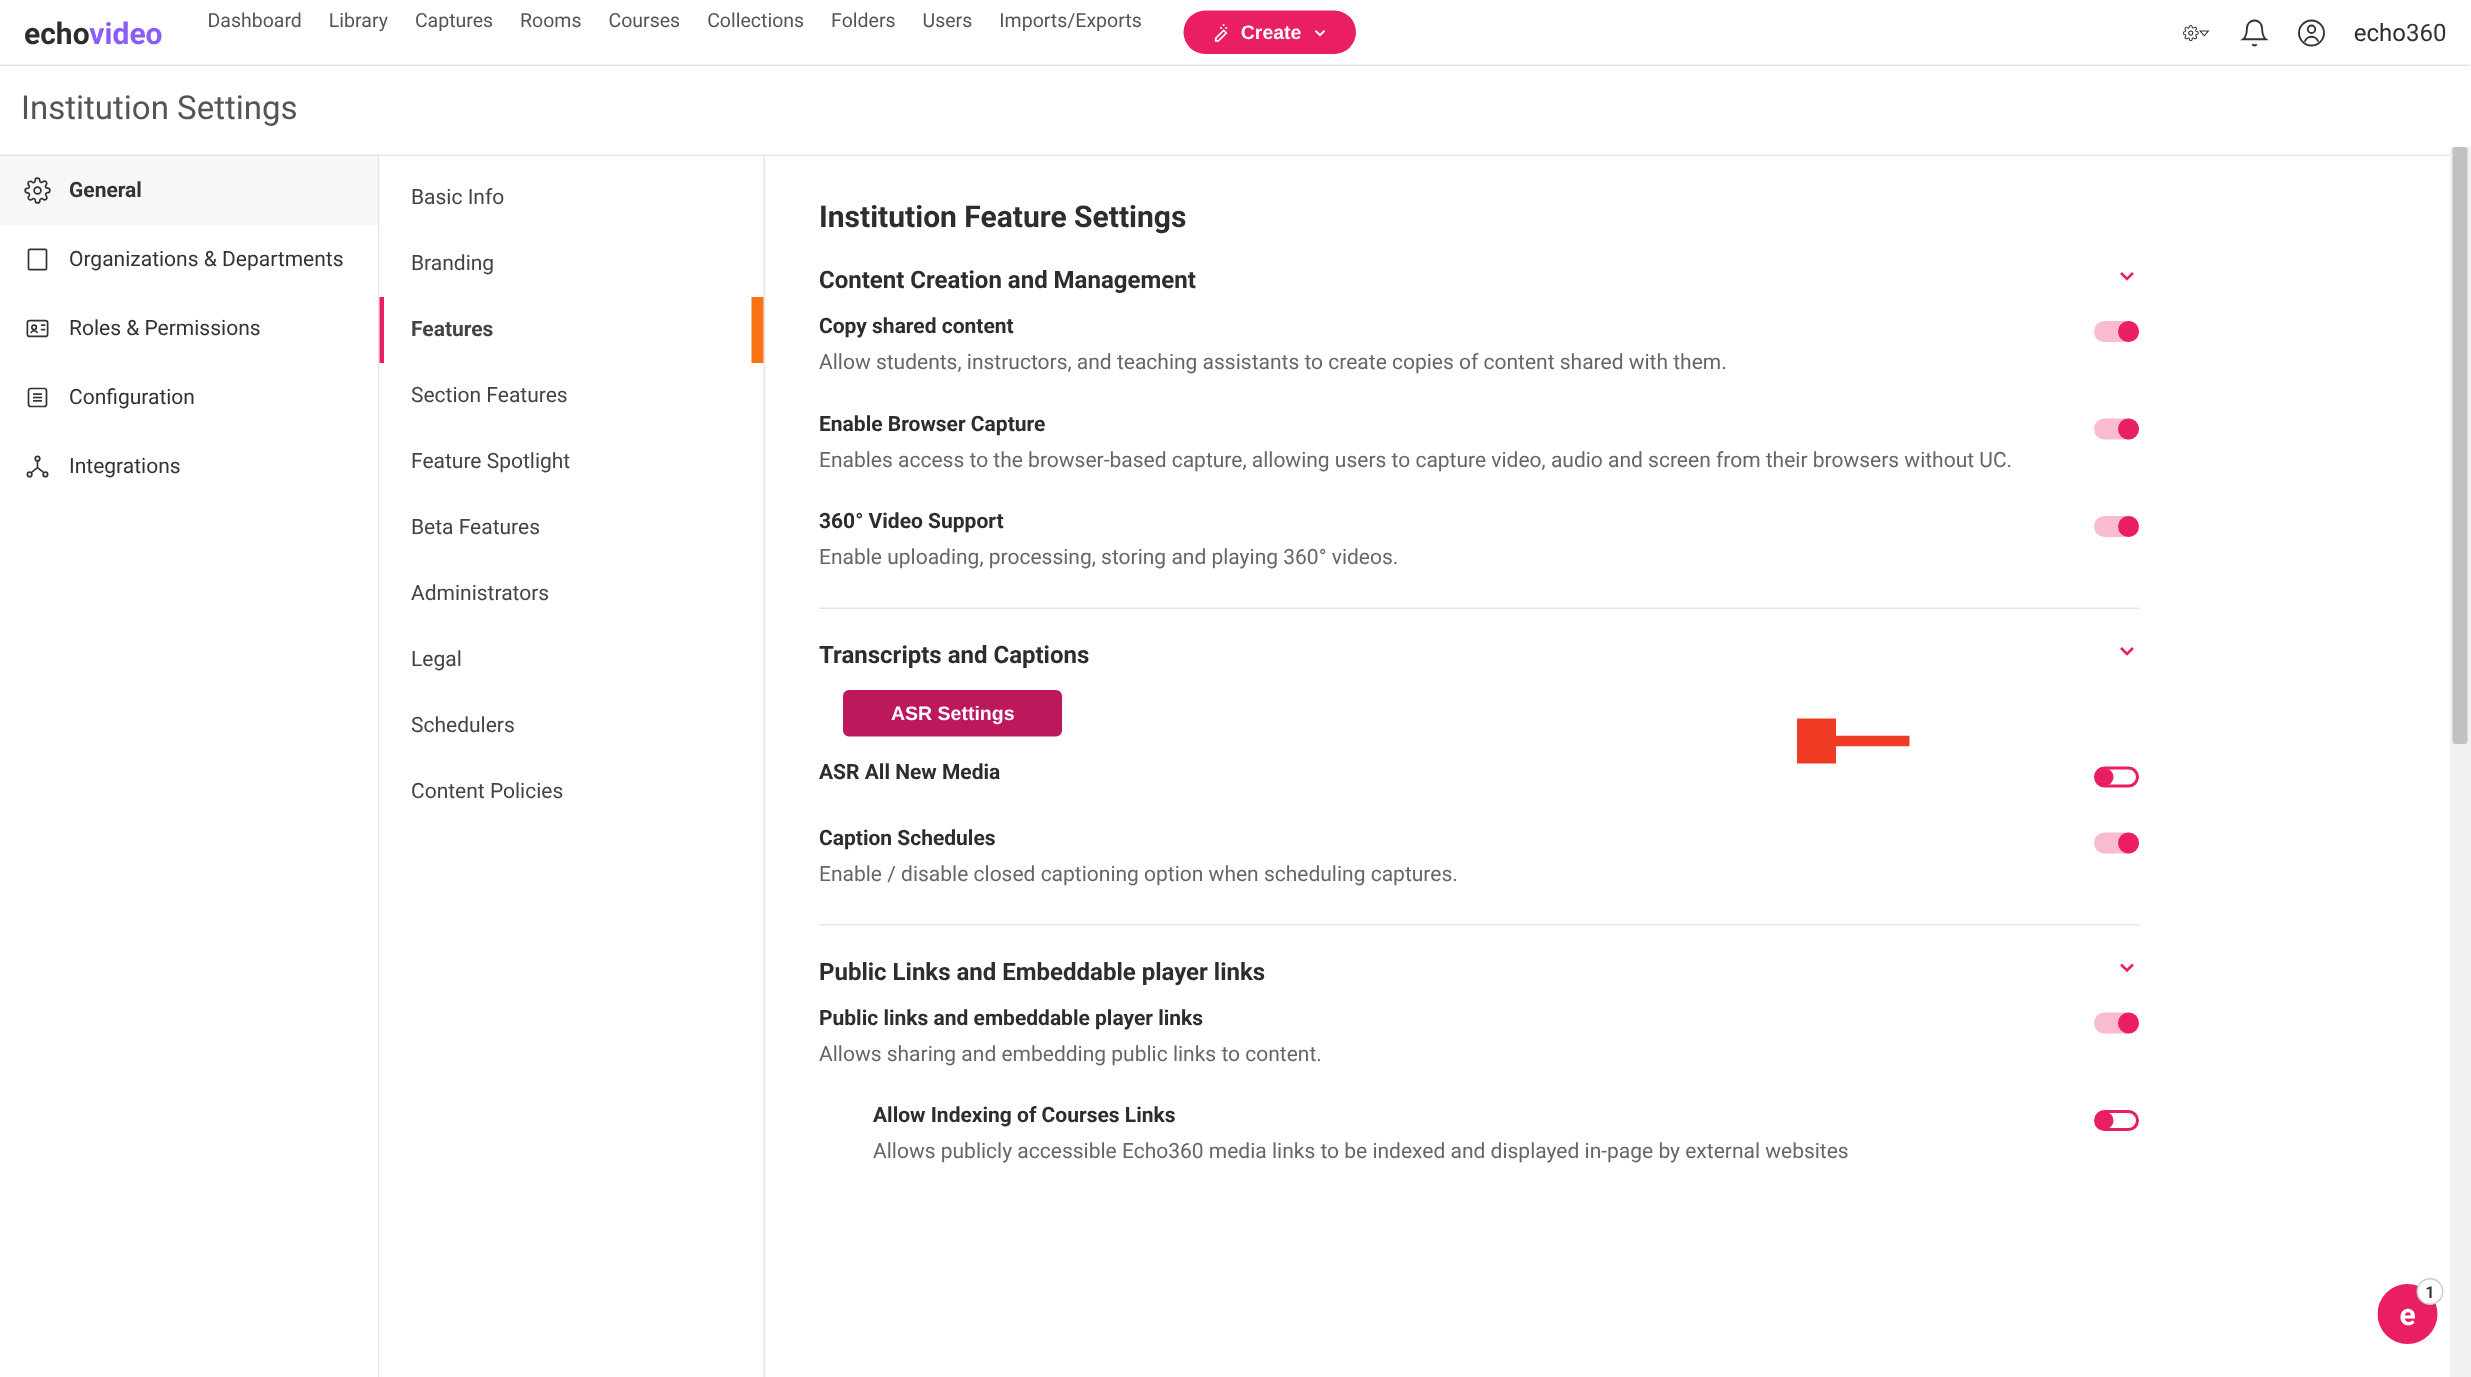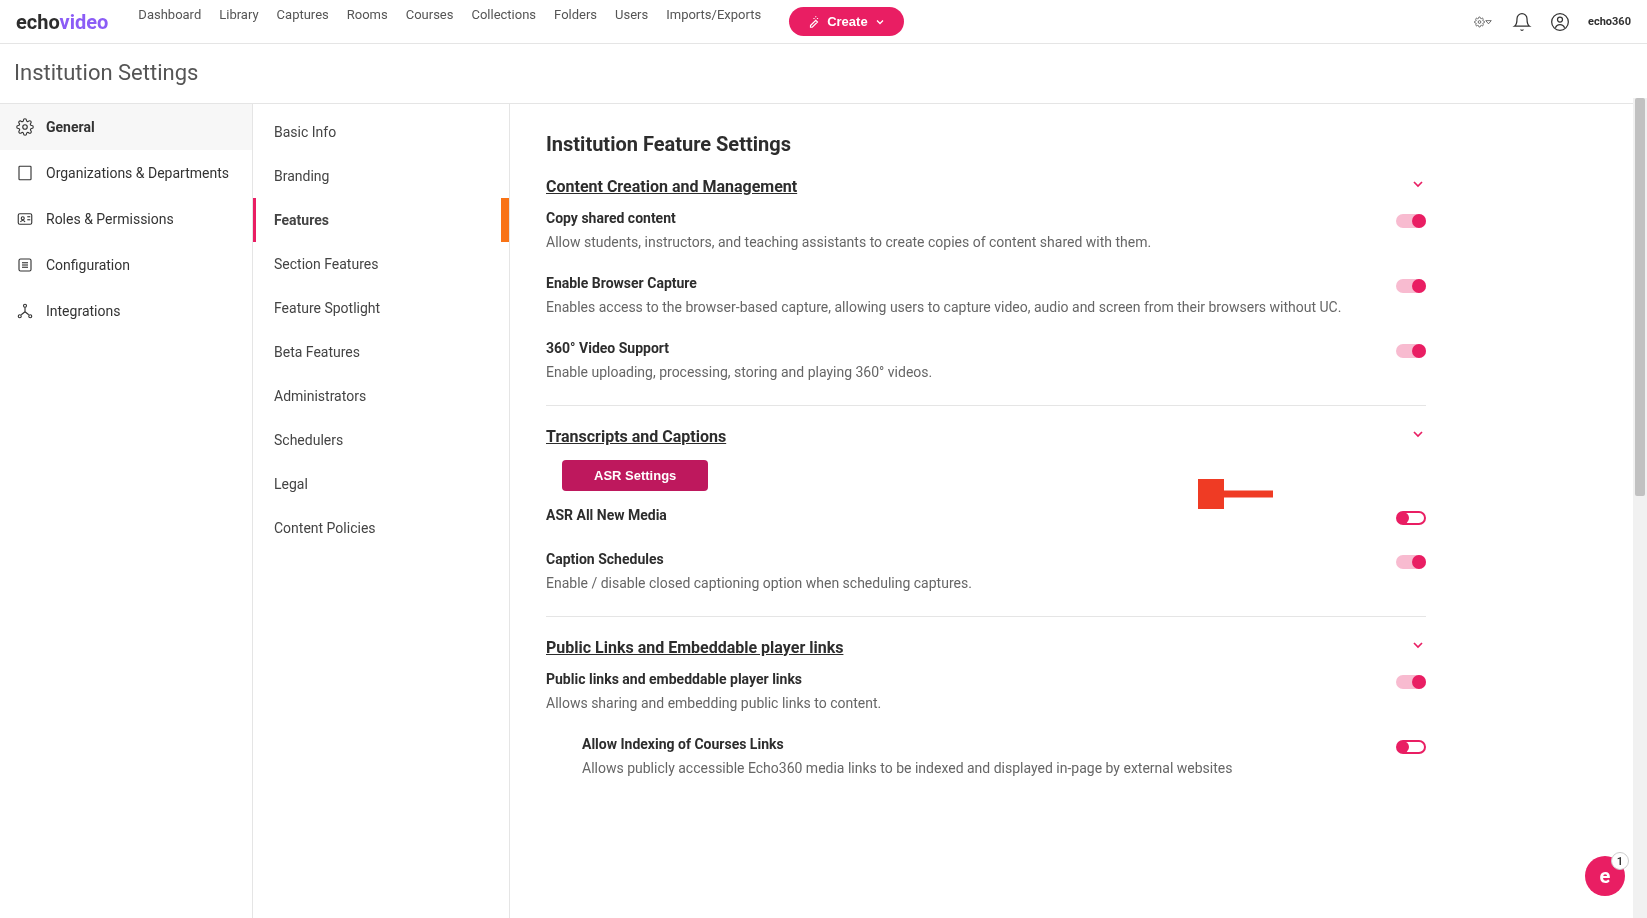--- a/index.html
+++ b/index.html
@@ -9,21 +9,21 @@
     .topnav { display: flex; align-items: center; padding: 8px 16px; border-bottom: 1px solid #e5e5e5; height: 44px; }
     .logo { font-size: 20px; font-weight: 700; margin-right: 30px; }
     .logo .e1 { color: #2d2d2d; }
     .logo .e2 { color: #8b5cf6; }
     .nav-links { display: flex; gap: 18px; flex: 1; }
     .nav-link { color: #555; font-size: 13px; cursor: pointer; }
     .create-btn { background: #e91e63; color: #fff; border: none; border-radius: 16px; padding: 7px 18px; font-size: 13px; font-weight: 600; cursor: pointer; display: inline-flex; align-items: center; gap: 6px; margin-left: 10px; }
     .nav-right { display: flex; align-items: center; gap: 18px; margin-left: auto; }
     .nav-icon { width: 20px; height: 20px; cursor: pointer; display: flex; align-items: center; justify-content: center; }
     .nav-icon svg { width: 20px; height: 20px; stroke: #333; fill: none; stroke-width: 1.5; }
-    .brand-mini { font-size: 11px; font-weight: 700; }
+    .brand-mini { font-size: 16px; font-weight: 400; }
     .brand-mini .e1 { color: #2d2d2d; }
     .brand-mini .e2 { color: #333; }
     
     
     .page-title-bar { padding: 16px 14px 18px 14px; font-size: 22px; color: #555; font-weight: 400; }
     
     
     .layout { display: flex; border-top: 1px solid #e5e5e5; height: calc(100vh - 98px); }
     .sidebar1 { width: 253px; border-right: 1px solid #e5e5e5; background: #fff; }
     .sidebar1-item { display: flex; align-items: center; gap: 12px; padding: 14px 16px; font-size: 14px; color: #333; cursor: pointer; }
@@ -33,21 +33,21 @@
     
     .sidebar2 { width: 257px; border-right: 1px solid #e5e5e5; background: #fff; padding-top: 6px; }
     .sidebar2-item { padding: 14px 18px; font-size: 14px; color: #444; cursor: pointer; border-left: 3px solid transparent; }
     .sidebar2-item.active { font-weight: 700; border-left: 3px solid #e91e63; border-right: 8px solid #f97316; background: #fff; }
     
     .main { flex: 1; overflow-y: auto; padding: 28px 40px 40px 36px; position: relative; }
     .main-inner { max-width: 880px; }
     
     h1.main-title { font-size: 20px; font-weight: 700; color: #2d2d2d; margin-bottom: 20px; }
     
-    .section-header { display: flex; align-items: center; justify-content: space-between; font-size: 16px; font-weight: 700; color: #2d2d2d; margin-bottom: 14px; cursor: pointer; text-decoration: underline; }
+    .section-header { display: flex; align-items: center; justify-content: space-between; font-size: 16px; font-weight: 700; color: #2d2d2d; margin-bottom: 14px; cursor: pointer; }
     .section-header .chev { color: #e91e63; }
     
     .setting { display: flex; align-items: flex-start; justify-content: space-between; margin-bottom: 22px; gap: 40px; }
     .setting-text { flex: 1; }
     .setting-title { font-size: 14px; font-weight: 700; color: #2d2d2d; margin-bottom: 6px; }
     .setting-desc { font-size: 14px; color: #666; line-height: 1.5; }
     
     .toggle { width: 30px; height: 14px; border-radius: 8px; position: relative; cursor: pointer; flex-shrink: 0; margin-top: 4px; }
     .toggle .knob { width: 14px; height: 14px; border-radius: 50%; position: absolute; top: 0; }
     .toggle.on { background: #f8bbd0; }
@@ -196,22 +196,22 @@
   </div>
 
   <div class="sidebar2">
     <div class="sidebar2-item">Basic Info</div>
     <div class="sidebar2-item">Branding</div>
     <div class="sidebar2-item active">Features</div>
     <div class="sidebar2-item">Section Features</div>
     <div class="sidebar2-item">Feature Spotlight</div>
     <div class="sidebar2-item">Beta Features</div>
     <div class="sidebar2-item">Administrators</div>
+    <div class="sidebar2-item">Legal</div>
     <div class="sidebar2-item">Schedulers</div>
-    <div class="sidebar2-item">Legal</div>
     <div class="sidebar2-item">Content Policies</div>
   </div>
 
   <div class="main">
    <div class="main-inner">
     <h1 class="main-title">Institution Feature Settings</h1>
     
     
     <div class="section-header">
       <span>Content Creation and Management</span>

